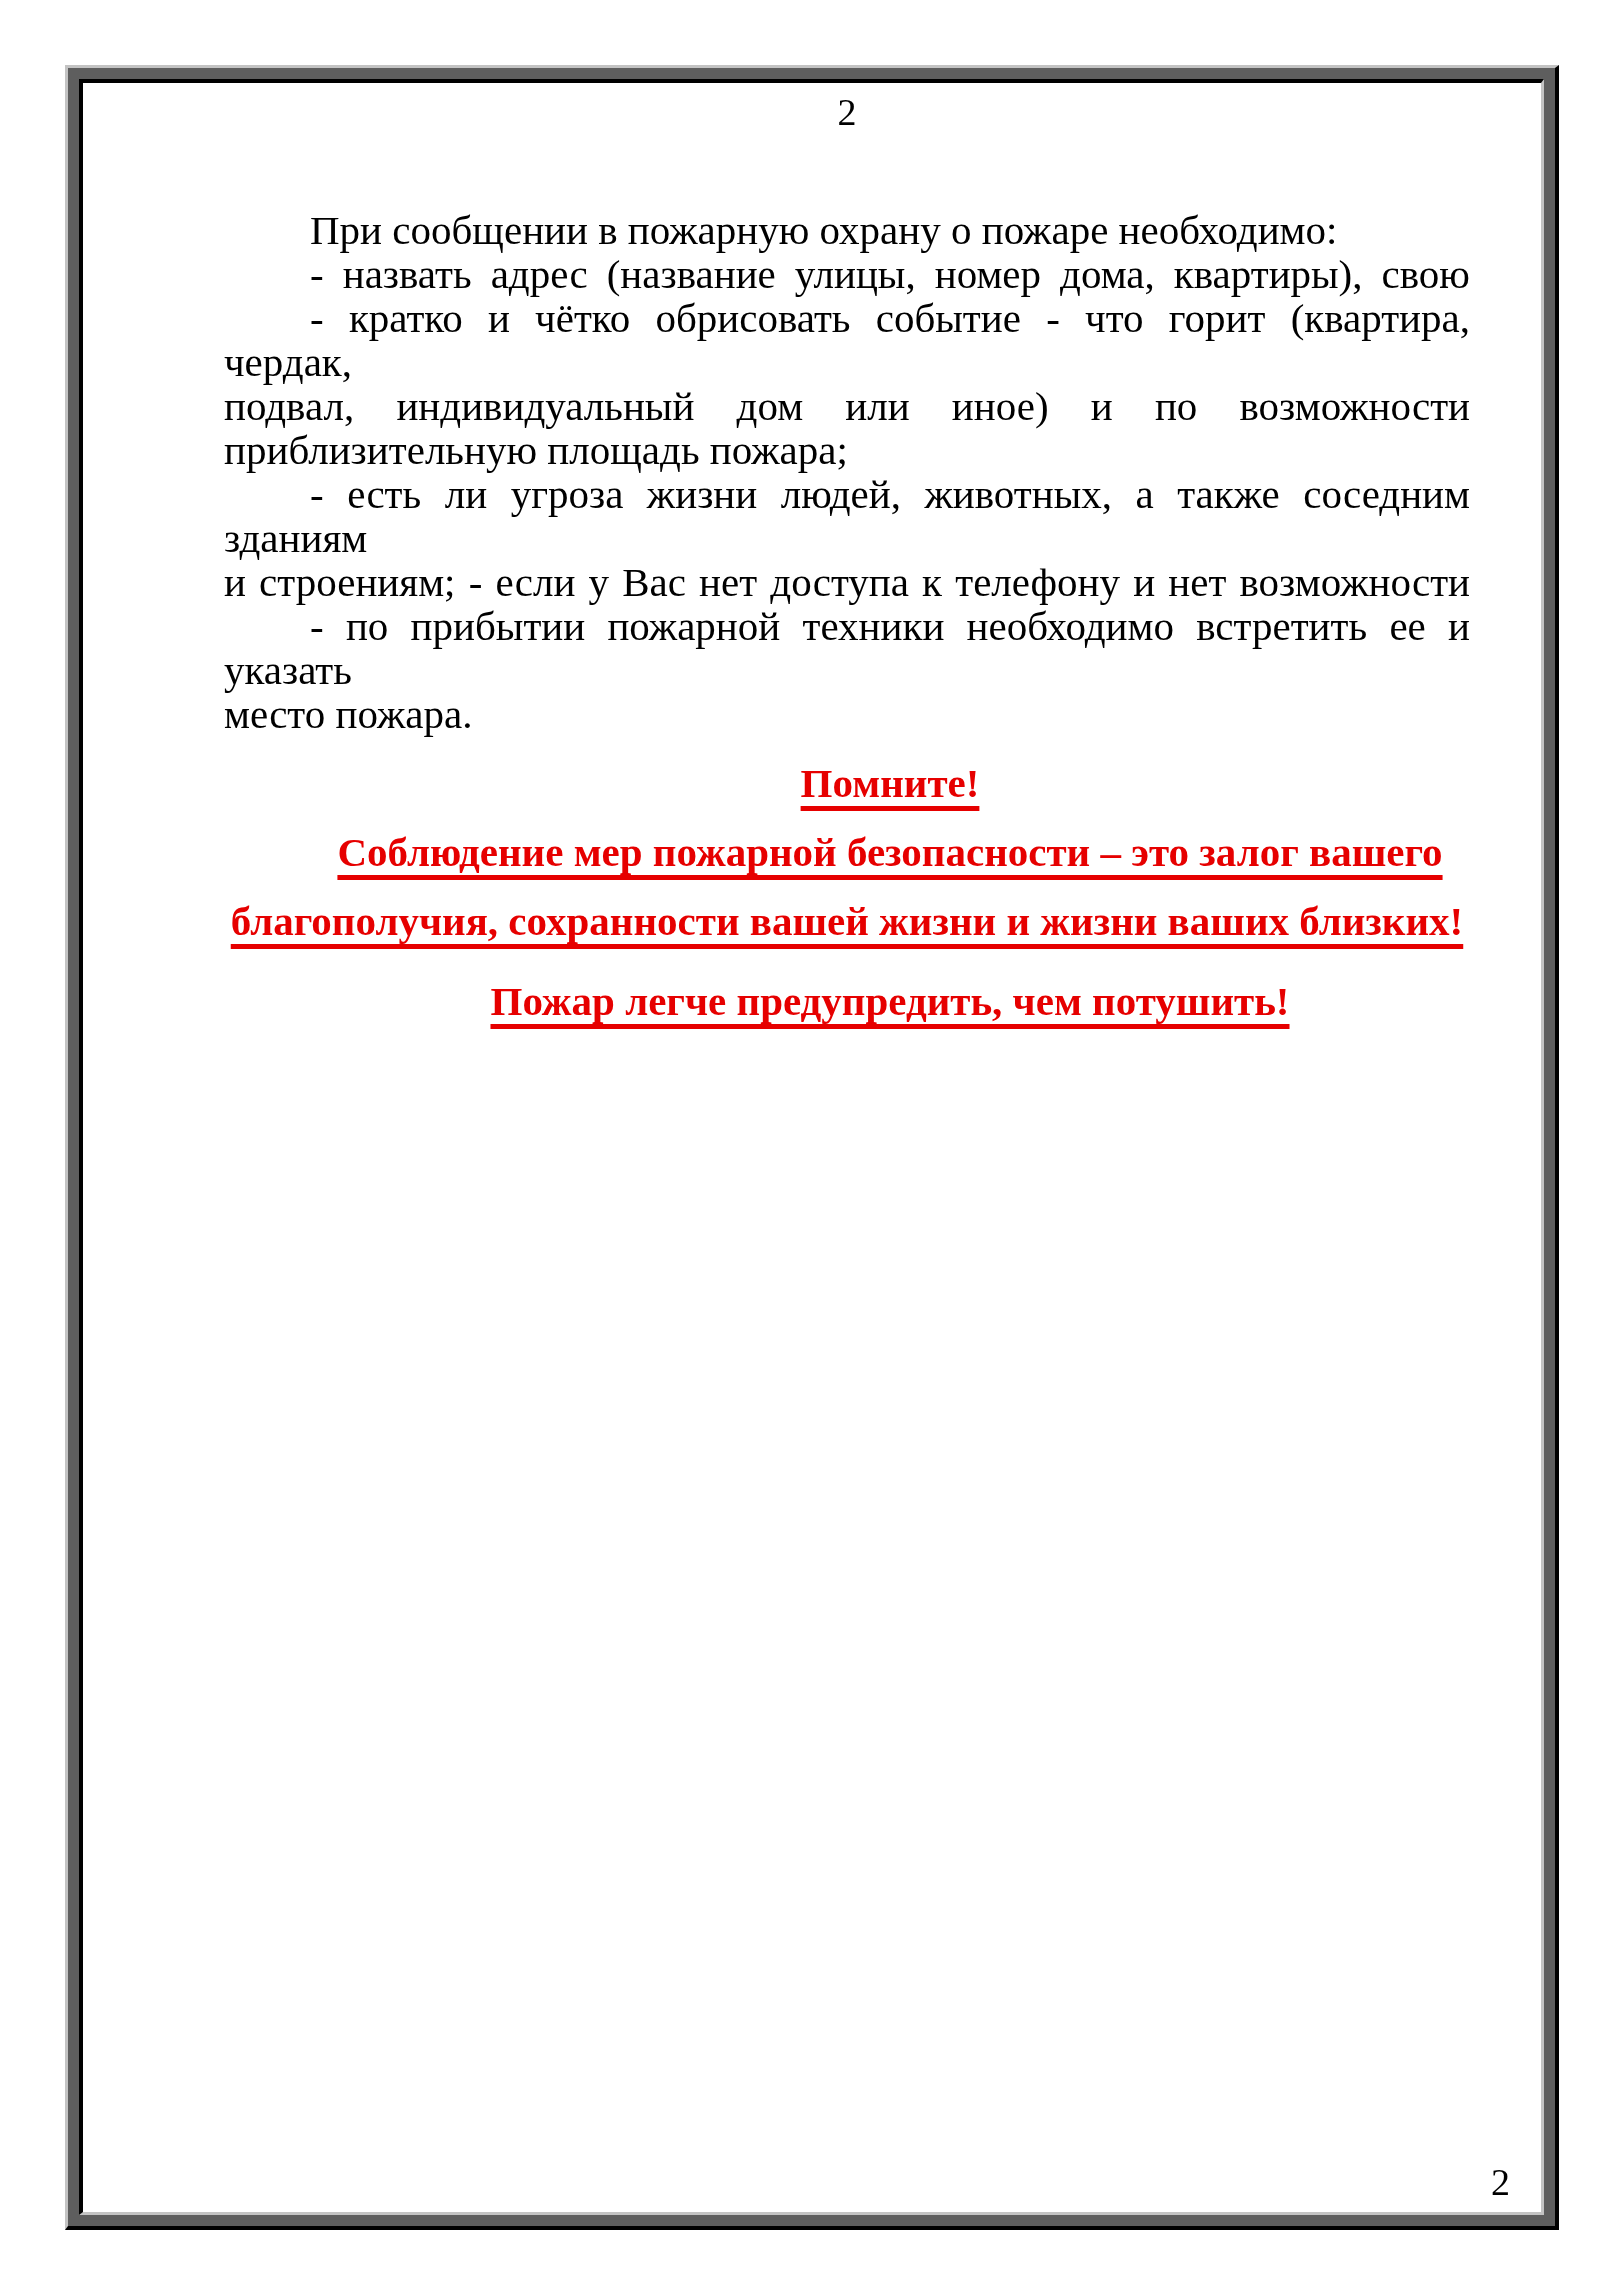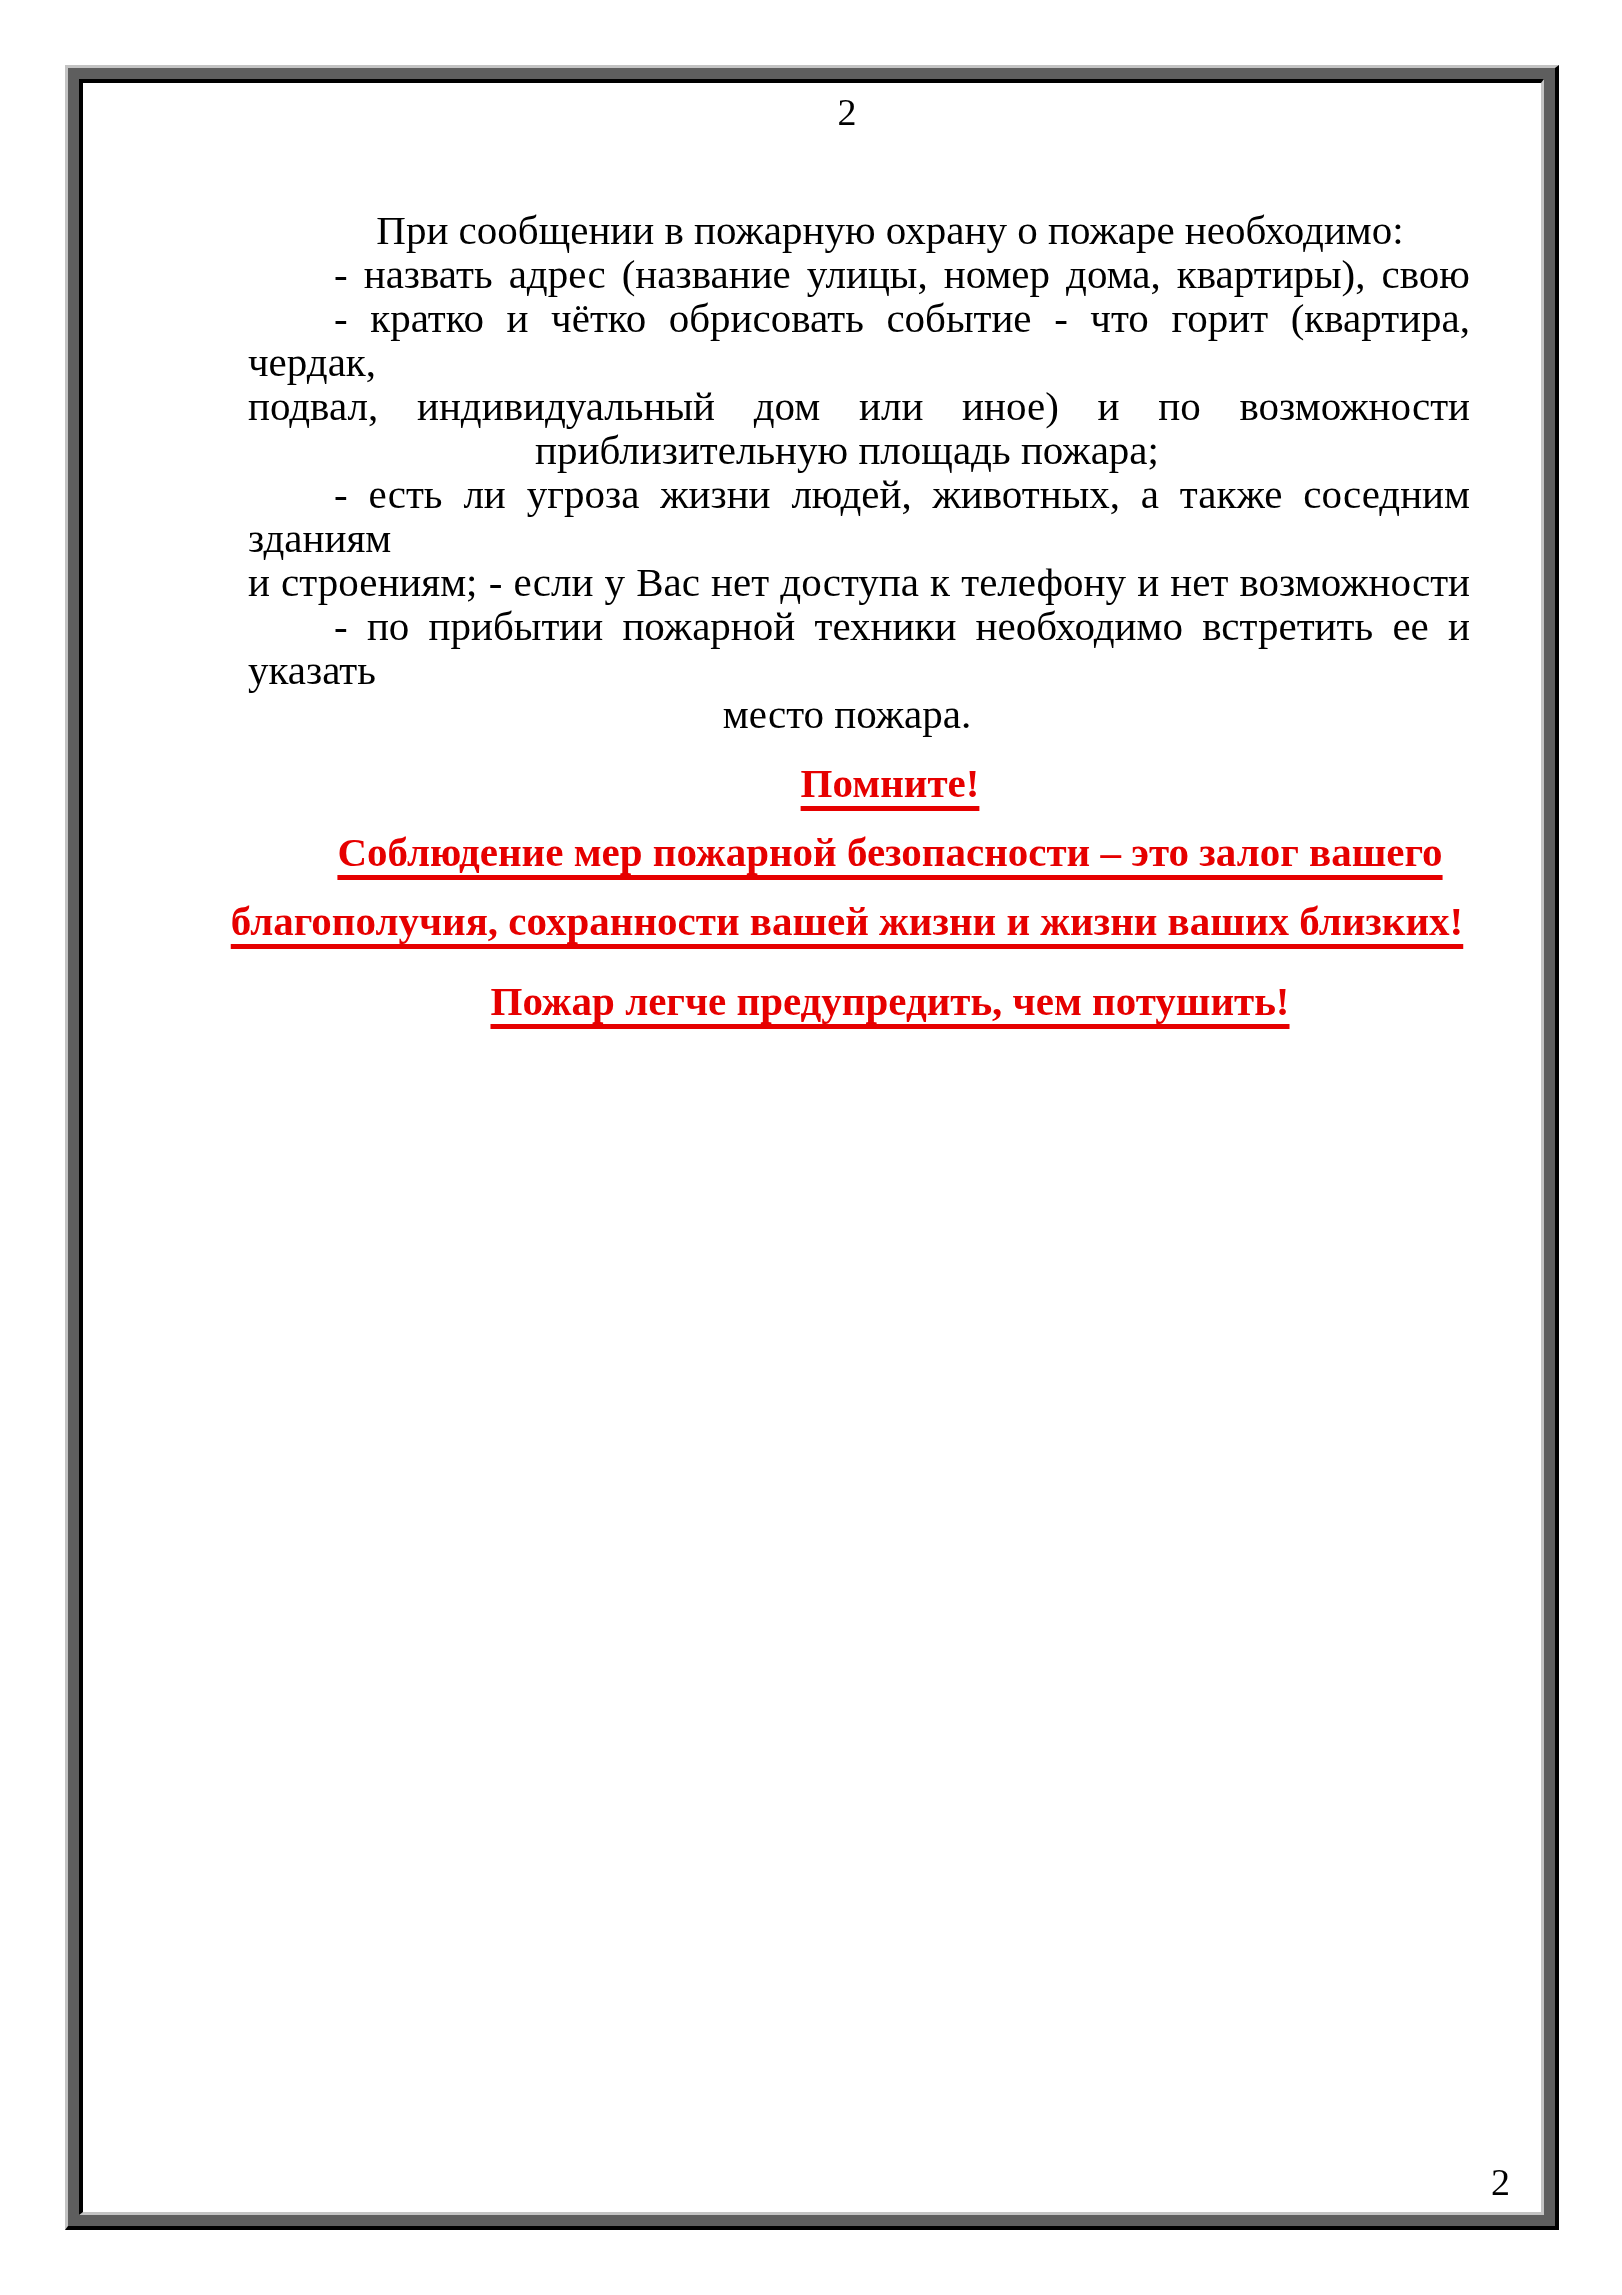--- a/index.html
+++ b/index.html
@@ -61,28 +61,26 @@
     margin-top: 6.5px;
     text-align: center;
     font-size: 38px;
     line-height: 44px;
   }
 
   .tl {
     font-size: 41px;
     line-height: 44px;
     white-space: nowrap;
-    text-align: center;
   }
   .ind { text-indent: 86px; }
   .jst {
     white-space: normal;
     text-align: justify;
     text-align-last: justify;
-    margin-left: 24px;
   }
   .first-body { margin-top: 74px; }
 
   .red {
     color: var(--accent-red);
     font-weight: bold;
     text-align: center;
     text-decoration-line: underline;
     text-decoration-thickness: 4.6px;
     text-underline-offset: 8.5px;

